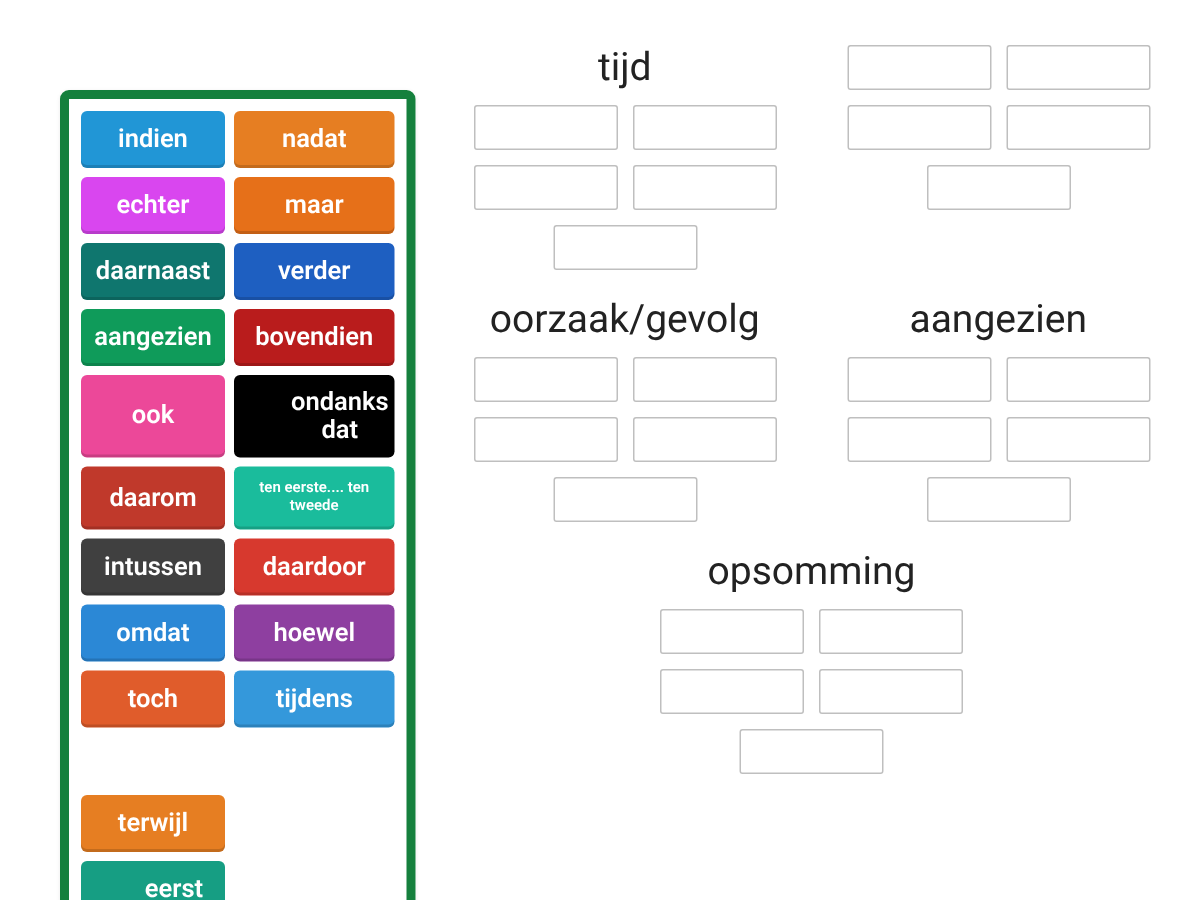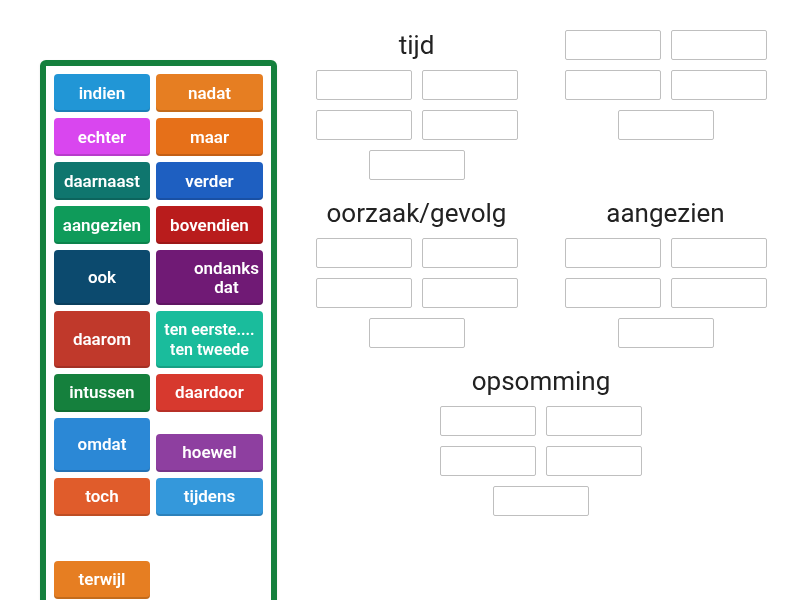--- a/index.html
+++ b/index.html
@@ -35,21 +35,21 @@
     padding: 9px 4px;
     border-radius: 4px;
     cursor: grab;
     line-height: 1.1;
     display: flex;
     align-items: center;
     justify-content: center;
     min-height: 38px;
     box-shadow: inset 0 -2px 0 rgba(0,0,0,0.15);
   }
-  .word-tile.small-text { font-size: 16px; line-height: 1.2; }
+  .word-tile.small-text { font-size: 10px; line-height: 1.2; }
   .categories {
     flex: 1;
     display: flex;
     flex-direction: column;
     gap: 18px;
   }
   .cat-row {
     display: flex;
     gap: 40px;
   }
@@ -83,28 +83,28 @@
   
   .c-blue1   { background:#2196d6; }
   .c-orange  { background:#e67e22;text-align:center; }
   .c-red     { background:#d33a2f; }
   .c-green1  { background:#d946ef; }
   .c-orange2 { background:#e67019; }
   .c-magenta { background:#0f766e; }
   .c-teal    { background:#0f9b5a; }
   .c-blue2   { background:#1e5fc1; }
   .c-purple  { background:#b91c1c; }
-  .c-teal2   { background:#0c4a6e; }
-  .c-navy    { background:#701a75;padding-left:38px; }
+  .c-teal2   { background:#ec4899; }
+  .c-navy    { background:#000000;padding-left:38px; }
   .c-red2    { background:#c0392b; }
   .c-teal3   { background:#1abc9c; }
-  .c-purple2 { background:#15803d; }
+  .c-purple2 { background:#404040; }
   .c-red3    { background:#d7392e; }
   .c-blue3   { background:#2b88d6; }
-  .c-purple3 { background:#8e3fa0;margin-top:16px; }
+  .c-purple3 { background:#8e3fa0; }
   .c-orange3 { background:#e05c2b; }
   .c-blue4   { background:#3498db; }
   .c-orange4 { background:#e67e22;margin-top:39px; }
   .c-teal4   { background:#169e83;padding-left:32px; }
 </style>
 </head>
 <body>
 
 <div class="container">
   <div class="word-bank" id="word-bank">

